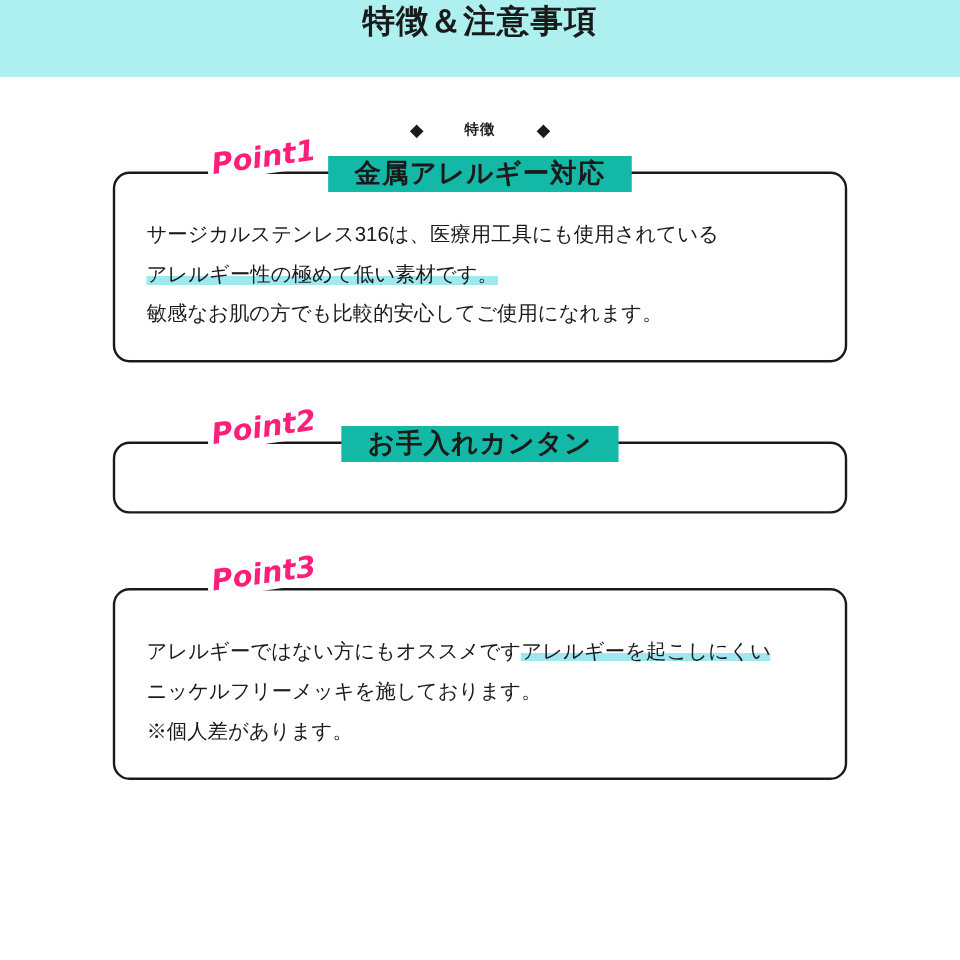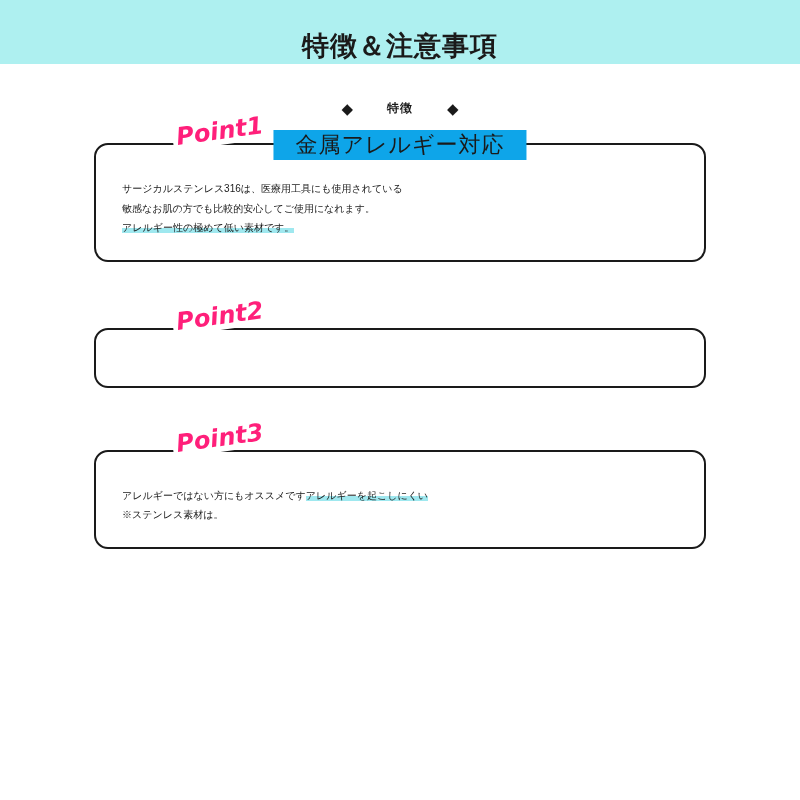--- a/index.html
+++ b/index.html
@@ -19,21 +19,21 @@
     width: 800px;
     height: 800px;
     box-sizing: border-box;
   }
 
   
   .header {
     height: 64px;
     background: #aef0f0;
     display: flex;
-    align-items: flex-end;
+    align-items: flex-start;
     justify-content: center;
   }
   .header-title {
     font-size: 27px;
     font-weight: bold;
     letter-spacing: 1px;
     color: #1a1a1a;
   }
 
   
@@ -90,30 +90,30 @@
     border-radius: 14px;
     background: #ffffff;
     box-sizing: border-box;
     padding: 34px 26px 22px 26px;
   }
   .card-title {
     position: absolute;
     top: -15px;
     left: 50%;
     transform: translateX(-50%);
-    background: #0ea5e9;
+    background: #14b8a6;
     padding: 0 22px;
     font-size: 22px;
-    font-weight: normal;
+    font-weight: bold;
     letter-spacing: 1px;
     white-space: nowrap;
     z-index: 2;
   }
   .card-body {
-    font-size: 10px;
+    font-size: 17px;
     line-height: 1.95;
     color: #1a1a1a;
   }
   .card-body .line { white-space: nowrap; }
   .hl {
     background: linear-gradient(to bottom, transparent 58%, #9fe8ef 58%, #9fe8ef 96%, transparent 96%);
   }
 </style>
 </head>
 <body>
@@ -131,36 +131,38 @@
   </div>
 
   <div class="points">
 
     <div class="point-block b1">
       <div class="point-badge">Point1</div>
       <div class="card">
         <div class="card-title">金属アレルギー対応</div>
         <div class="card-body">
             <div class="line"><span>サージカルステンレス316は、</span><span>医療用工具にも使用されている</span></div>
+            <div class="line"><span class="hl">アレルギー性の極めて低い素材です。</span></div>
             <div class="line"><span>敏感なお肌の方でも比較的安心してご使用になれます。</span></div>
-            <div class="line"><span class="hl">アレルギー性の極めて低い素材です。</span></div>
           </div>
       </div>
     </div>
 
     <div class="point-block b2">
       <div class="point-badge">Point2</div>
       <div class="card">
+        <div class="card-title">お手入れカンタン</div>
       </div>
     </div>
 
     <div class="point-block b3">
       <div class="point-badge">Point3</div>
       <div class="card">
         <div class="card-body">
             <div class="line"><span>アレルギーではない方にもオススメです</span><span class="hl">アレルギーを起こしにくい</span></div>
-            <div class="line"><span>※ステンレス素材は。</span></div>
+            <div class="line"><span>ニッケルフリーメッキを施しております。</span></div>
+            <div class="line"><span>※個人差があります。</span></div>
           </div>
       </div>
     </div>
 
   </div>
 </div>
 
 </body></html>

